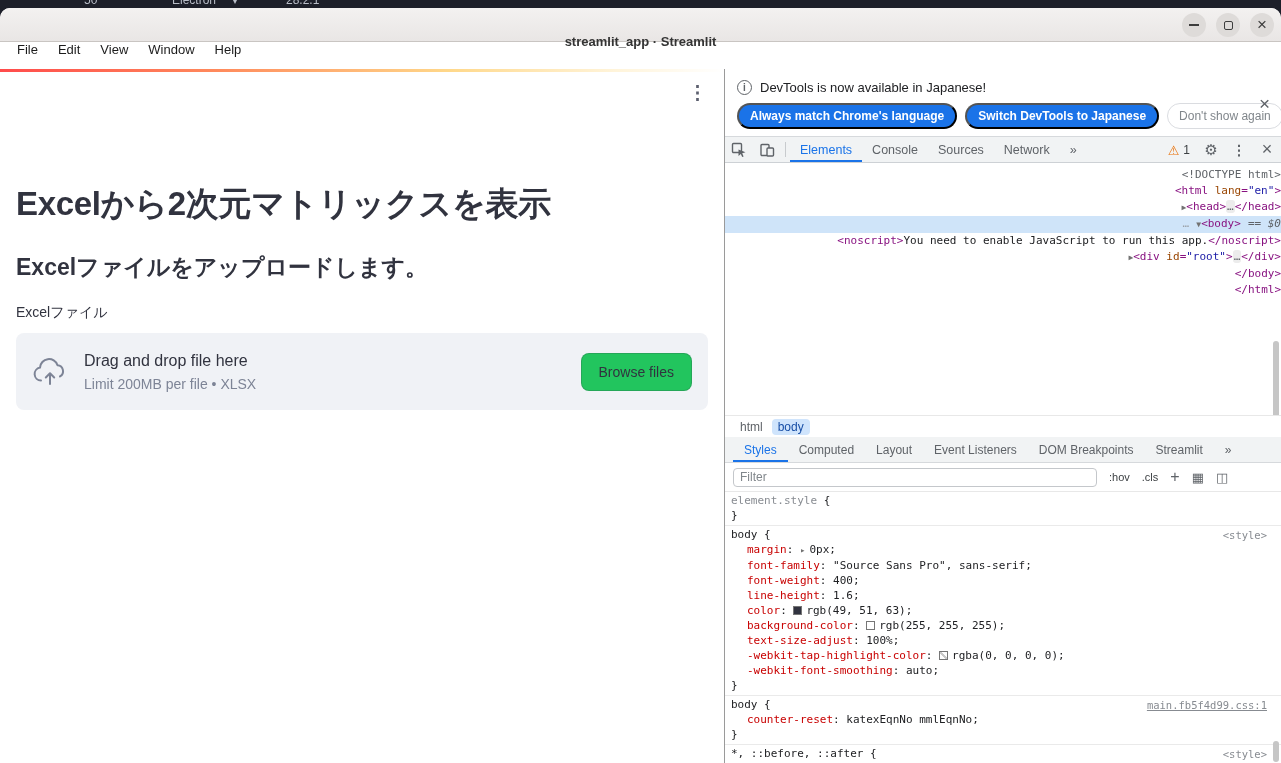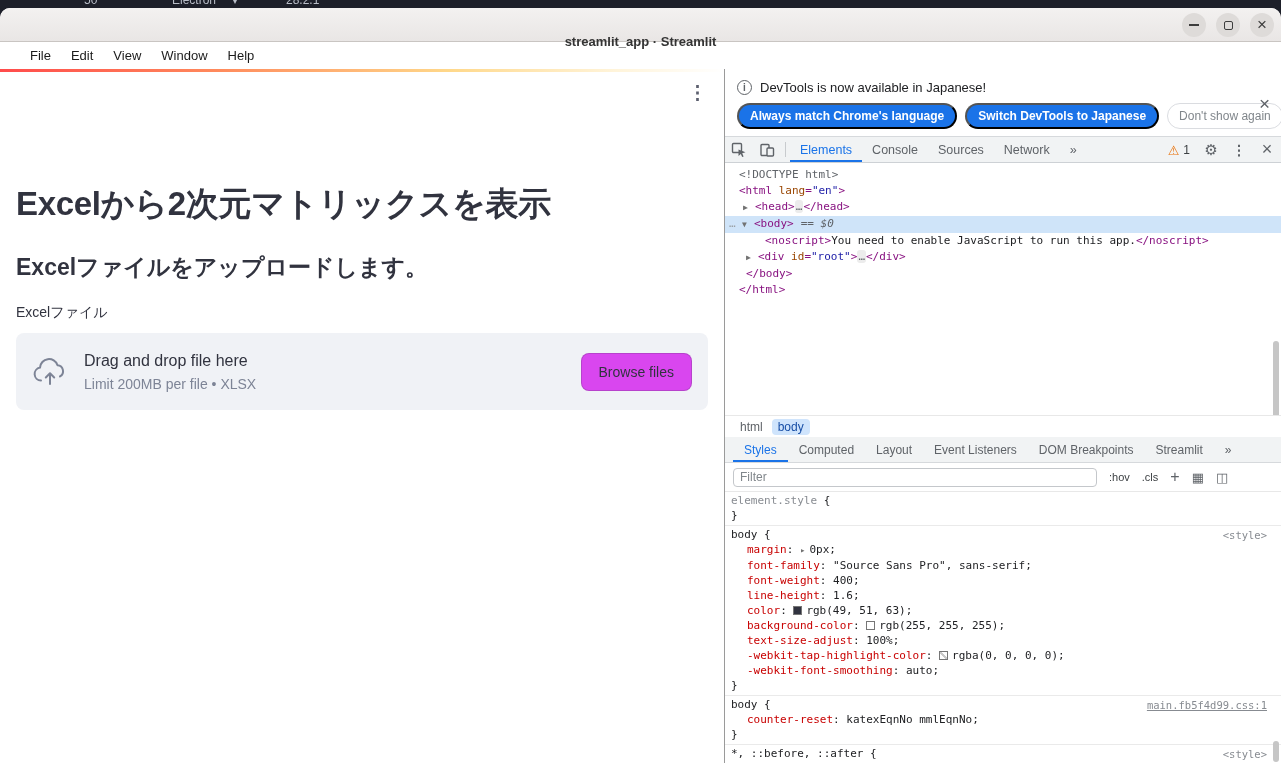--- a/index.html
+++ b/index.html
@@ -27,41 +27,41 @@
               border-bottom:1px solid #c9c5c2; position:relative;
               display:flex; align-items:center; justify-content:center; }
   .title-text { font-size:13px; font-weight:bold; color:#343434;margin-top:34px; }
   .win-controls { position:absolute; right:7px; top:5px; display:flex; gap:10px; }
   .win-btn { width:24px; height:24px; border-radius:50%; background:#dedbd9;
              display:flex; align-items:center; justify-content:center; }
   .icon-min { width:10px; height:2px; background:#3d3d3d; }
   .icon-max { width:9px; height:9px; border:1.5px solid #3d3d3d; border-radius:2px; }
   .icon-close::before { content:"×"; font-size:17px; line-height:1; color:#3d3d3d; }
 
-  .menubar { flex:none; height:27px; background:#fff; display:flex; align-items:center;
-             padding-left:20px; }
+  .menubar { flex:none; height:27px; background:#fff; display:flex; align-items:flex-start;
+             padding-left:7px; }
   .menu-item { font-size:13px; color:#1b1b1b; padding:0 10px; }
 
   .content { flex:1; display:flex; min-height:0; }
 
   
   .app { width:724px; flex:none; background:#fff; position:relative; }
   .decoration { height:3px; background:linear-gradient(90deg,#ff4b4b,#ff8a5c 30%,#ffd88a 62%,#fff4da 85%,#ffffff); }
   .app-menu { position:absolute; top:14px; right:17px; color:#5c5f6e; }
   .app-menu::before { content:"⋮"; font-size:19px; font-weight:bold; line-height:1; }
   .app-body { padding:0 16px; }
   .app-h1 { margin-top:110px; font-size:33px; font-weight:700; color:#31333f; letter-spacing:-0.3px; }
   .app-h2 { margin-top:25px; font-size:23px; font-weight:700; color:#31333f; }
   .uploader-label { margin-top:21px; font-size:14px; color:#31333f; }
   .dropzone { margin-top:11px; height:77px; background:#f0f2f6; border-radius:8px;
               display:flex; align-items:center; padding:0 16px; gap:16px; }
   .cloud { flex:none; display:flex; }
   .drop-main { font-size:16px; color:#31333f; margin-bottom:6px; }
   .drop-sub { font-size:14px; color:#7d8496; }
-  .browse-btn { margin-left:auto; background:#d946ef; border:1px solid rgba(49,51,63,0.2);
+  .browse-btn { margin-left:auto; background:#22c55e; border:1px solid rgba(49,51,63,0.2);
                 border-radius:8px; padding:10px 17px; font-size:14px; color:#31333f; }
 
   
   .devtools { flex:1; min-width:0; border-left:1px solid #9a9a9a; background:#fff;
               display:flex; flex-direction:column; }
 
   .notif { flex:none; height:67px; padding:11px 12px 0; position:relative; }
   .notif-row1 { display:flex; align-items:center; gap:8px; font-size:13px; color:#202124; }
   .info-icon { width:15px; height:15px; border:1.5px solid #5f6368; border-radius:50%;
                display:flex; align-items:center; justify-content:center; flex:none; }
@@ -83,21 +83,21 @@
   .warn-wrap { display:flex; align-items:center; gap:4px; padding:0 7px; }
   .warn-icon::before { content:"⚠"; color:#e8710a; font-size:13px; }
   .warn-count { font-size:12px; color:#3c4043; }
   .gear-icon::before { content:"⚙"; font-size:15px; }
   .dots-icon::before { content:"⋮"; font-size:14px; font-weight:bold; }
   .x-icon::before { content:"×"; font-size:18px; }
 
   
   .dom-pane { flex:none; height:252px; padding-top:4px; overflow:hidden; position:relative;
               font-family:"DejaVu Sans Mono", monospace; font-size:11px; line-height:16px; color:#1a1a1a; }
-  .code-line { white-space:pre; padding-left:14px; }
+  .code-line { white-space:pre; padding-left:14px;text-align:right; }
   .tag { color:#881280; }
   .attr { color:#994500; }
   .sval { color:#1a1aa6; }
   .gray { color:#5f6368; }
   .txt { color:#202124; }
   .toggle { display:inline-block; width:12px; color:#727272; font-size:8px; }
   .tg-closed::before { content:"▶"; }
   .tg-open::before { content:"▼"; }
   .line-head { padding-left:18px; }
   .line-selected { background:#cfe4f9; padding-left:4px; }

